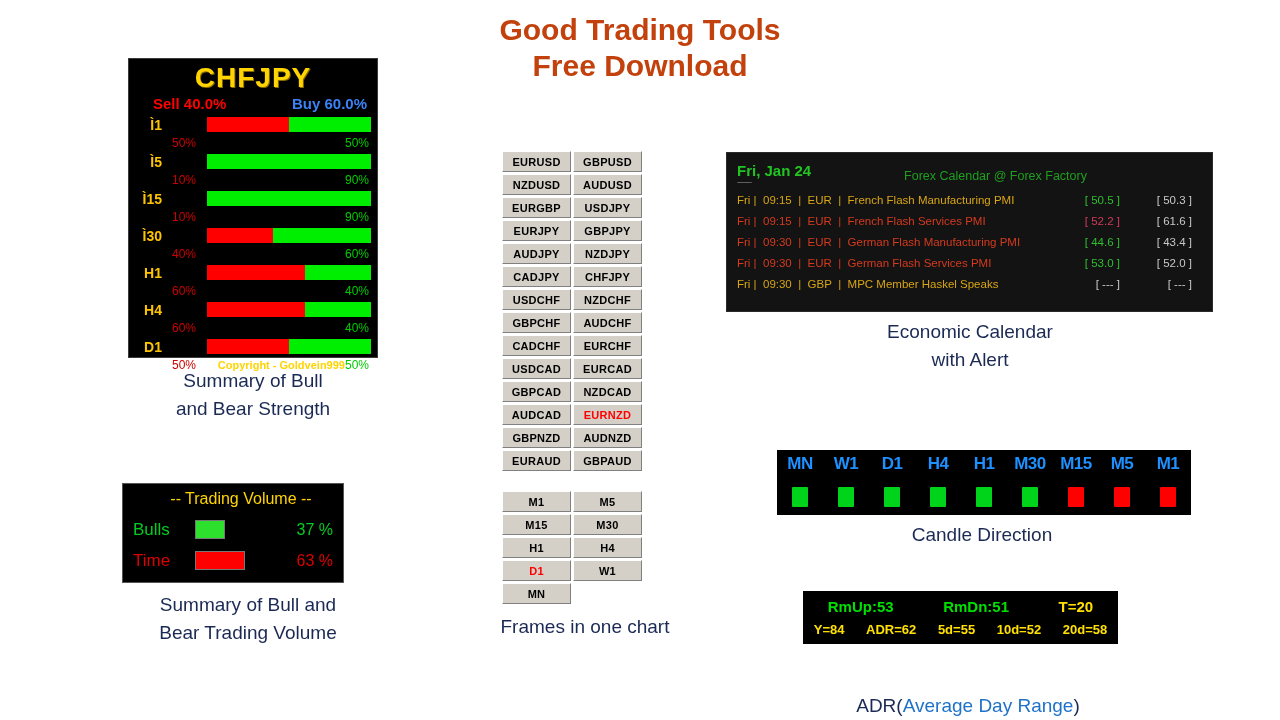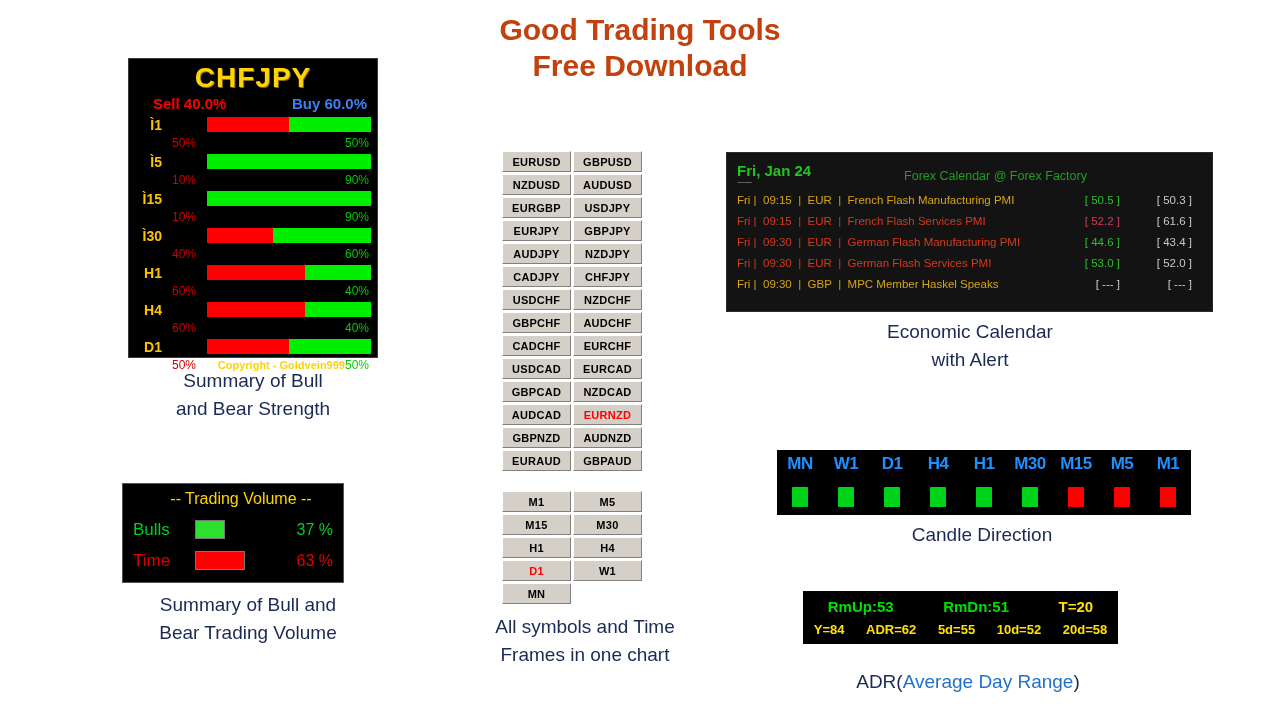--- a/index.html
+++ b/index.html
@@ -398,21 +398,20 @@
     <div class="grid-row">
       <div class="cell selected">D1</div>
       <div class="cell">W1</div>
     </div>
     <div class="grid-row">
       <div class="cell">MN</div>
       <div class="cell empty"></div>
     </div>
   </div>
 <div class="caption" style="left:460px; top:613px; width:250px;">
-  <span class="line">All symbols and Time</span>
   <span class="line">Frames in one chart</span>
 </div>
 
 <div id="calendar-panel">
   <div id="calendar-head">
     <div>
       <div id="calendar-date">Fri, Jan 24</div>
       <div id="calendar-dashes">------</div>
     </div>
     <div id="calendar-source">Forex Calendar @ Forex Factory</div>
@@ -500,15 +499,15 @@
     <span class="adr-yellow">T=20</span>
   </div>
   <div id="adr-row2">
     <span class="adr-yellow">Y=84</span>
     <span class="adr-yellow">ADR=62</span>
     <span class="adr-yellow">5d=55</span>
     <span class="adr-yellow">10d=52</span>
     <span class="adr-yellow">20d=58</span>
   </div>
 </div>
-<div class="caption" style="left:828px; top:668px; width:280px;">
+<div class="caption" style="left:828px; top:692px; width:280px;">
   <span class="line"><span>ADR(</span><span class="accent-blue">Average Day Range</span><span>)</span></span>
 </div>
 
 </body></html>

